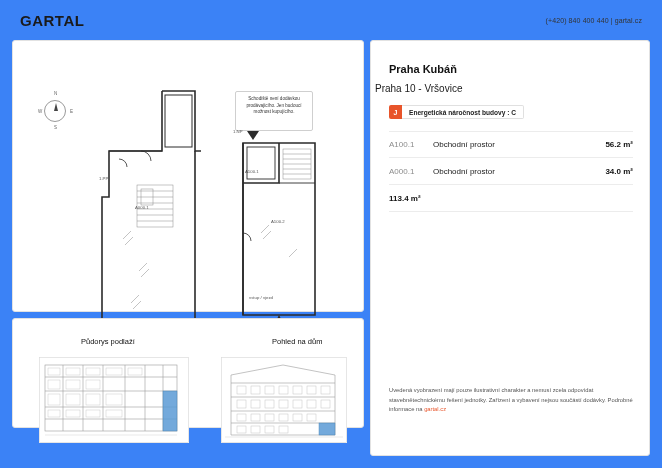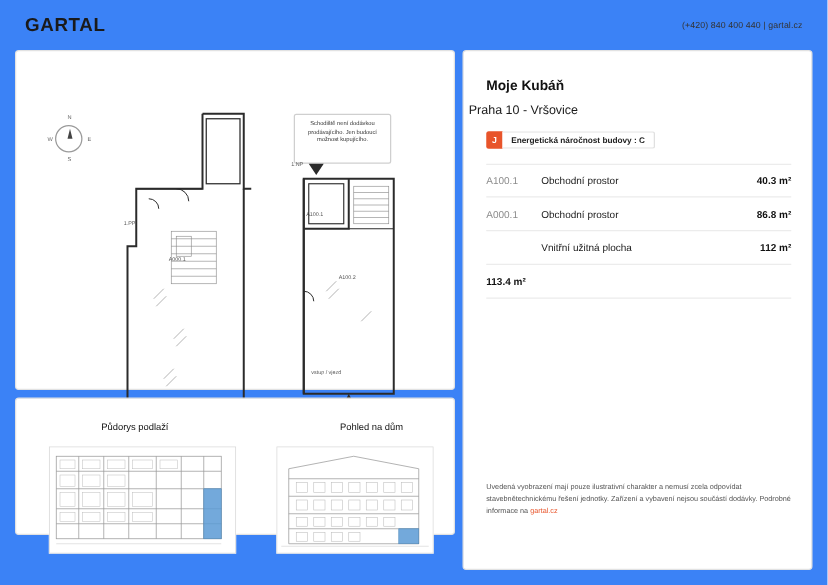--- a/index.html
+++ b/index.html
@@ -287,49 +287,42 @@
       </g>
     </svg>
 
     <svg style="position:absolute; left:232px; top:88px; width:16px; height:12px;" viewBox="0 0 16 12">
       <polygon points="2,2 14,2 8,11" fill="#2b2b2b"></polygon>
     </svg>
   </div>
 
   <div class="panel" id="info-panel">
     <div class="info-inner">
-      <div class="proj-title">Moje Kubáň</div>
+      <div class="proj-title">Praha Kubáň</div>
       <div class="proj-sub">Praha 10 - Vršovice</div>
 
       <div class="energy-row">
         <div class="energy-badge">J</div>
         <div class="energy-text">Energetická náročnost budovy : C</div>
       </div>
 
       <div class="rows">
         <div class="row">
           <div class="row-left">
             <span class="row-code">A100.1</span>
             <span class="row-name">Obchodní prostor</span>
           </div>
-          <div class="row-val">40.3 m²</div>
+          <div class="row-val">56.2 m²</div>
         </div>
         <div class="row">
           <div class="row-left">
             <span class="row-code">A000.1</span>
             <span class="row-name">Obchodní prostor</span>
           </div>
-          <div class="row-val">86.8 m²</div>
-        </div>
-        <div class="row">
-          <div class="row-left">
-            <span class="row-code"></span>
-            <span class="row-name">Vnitřní užitná plocha</span>
-          </div>
-          <div class="row-val">112 m²</div>
+          <div class="row-val">34.0 m²</div>
         </div>
         <div class="row">
           <div class="row-val">113.4 m²</div>
         </div>
       </div>
 
       <div class="disclaimer">
         <span>Uvedená vyobrazení mají pouze ilustrativní charakter a nemusí zcela odpovídat stavebnětechnickému řešení jednotky. Zařízení a vybavení nejsou součástí dodávky. Podrobné informace na </span><a href="#">gartal.cz</a>
       </div>
     </div>

